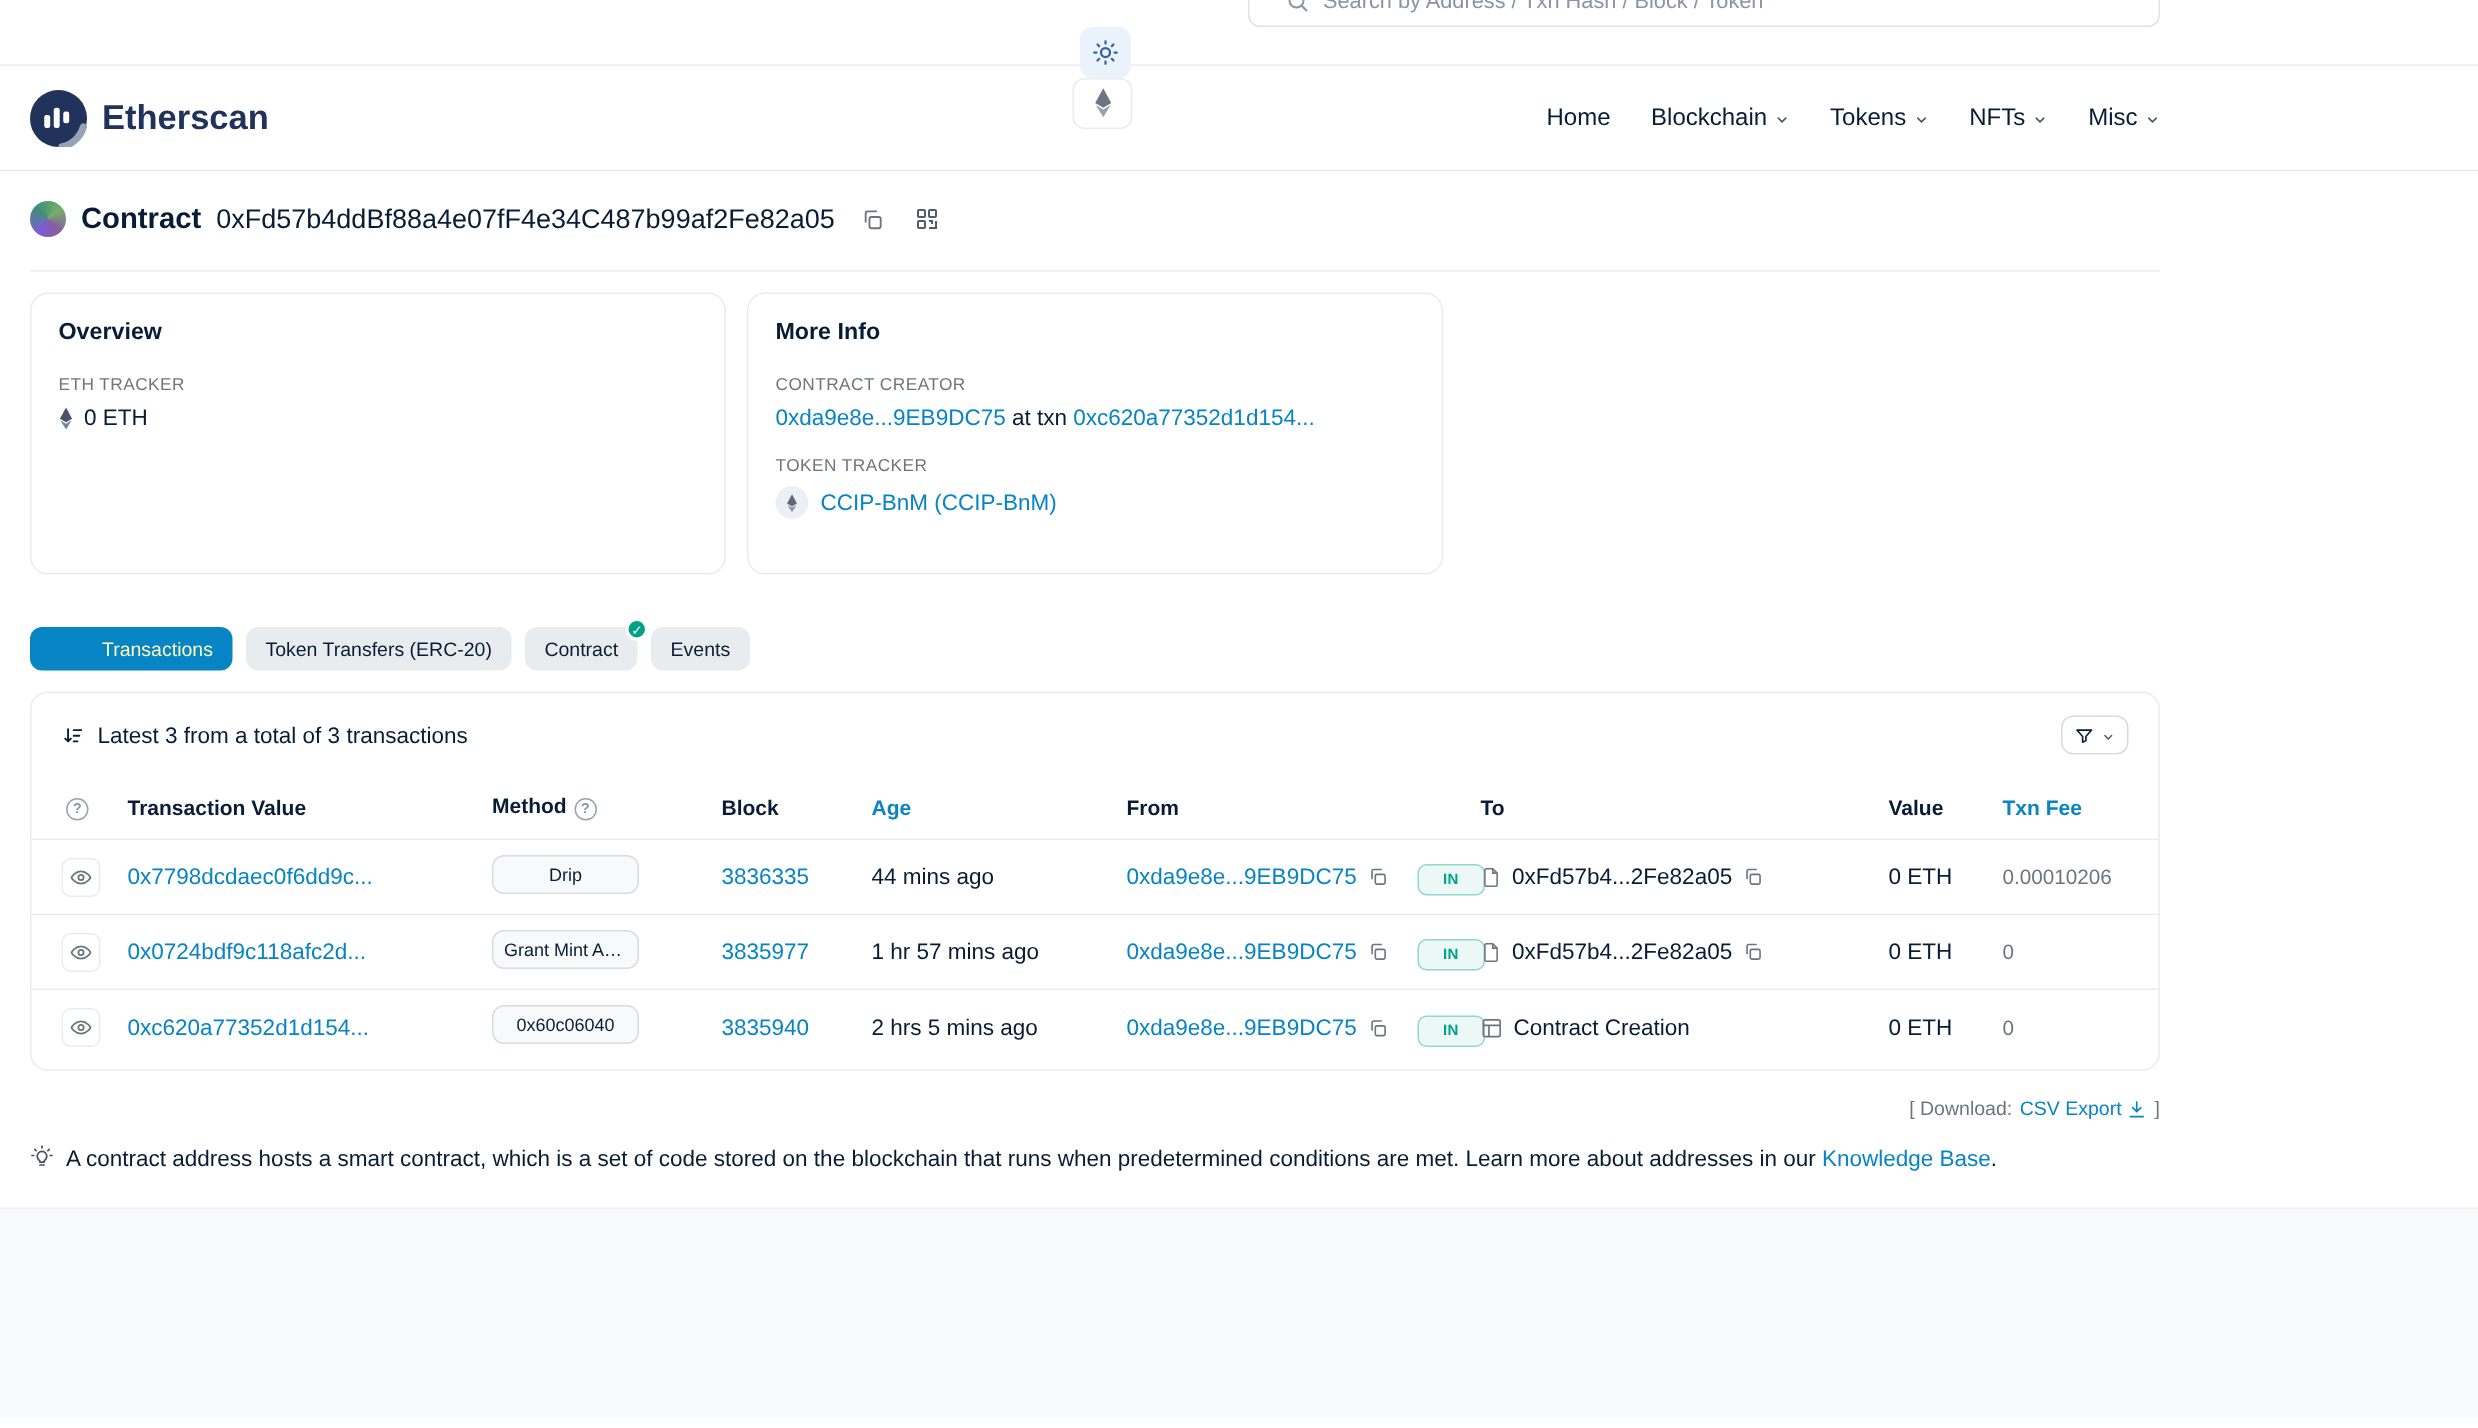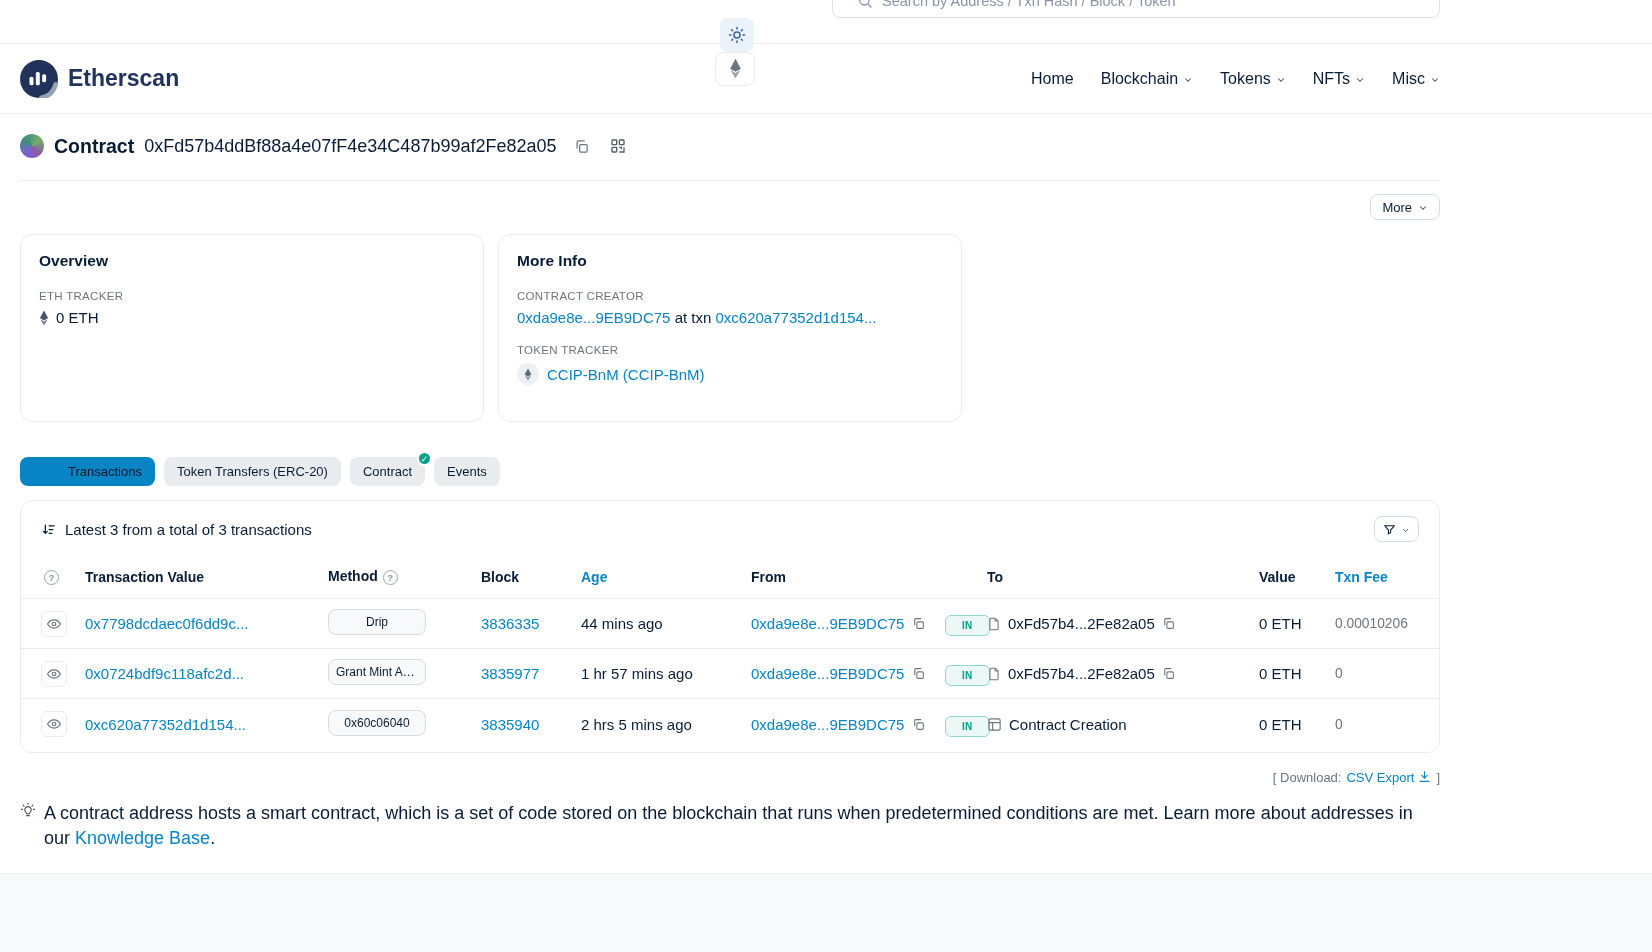--- a/index.html
+++ b/index.html
@@ -65,21 +65,21 @@
   .token-row{display:flex; align-items:center; gap:8px;}
   .token-circle{width:22px; height:22px; border-radius:50%; background:#eceff3; display:grid; place-items:center;}
   .multichain-row{display:flex; align-items:center; gap:9px; font-size:15.5px;}
   .dropdown-btn{display:flex; align-items:center; gap:6px; border:1px solid #d7dce1; background:#fff;
     border-radius:6px; padding:3px 9px; font-size:12.5px; color:var(--text); height:24px;}
 
   
   .tabs{margin-top:35px; display:flex; gap:9px; align-items:center;}
   .tab{position:relative; border:none; border-radius:8px; background:#e9ecef; color:var(--text);
     font-size:13px; font-weight:500; padding:7px 13px; white-space:nowrap;}
-  .tab.active{background:var(--accent); color:#0f172a;padding-left:48px;}
+  .tab.active{background:var(--accent); color:#fef9c3;padding-left:48px;}
   .check-badge{position:absolute; top:-6px; right:-7px; width:15px; height:15px; border-radius:50%;
     background:var(--success); color:#fff; font-size:9px; display:grid; place-items:center; border:2px solid #fff;}
 
   
   .tx-card{margin-top:14px; border:1px solid var(--border); border-radius:12px; background:#fff; padding-bottom:3px;}
   .tx-toolbar{display:flex; align-items:center; padding:15px 20px 13px;}
   .summary{display:flex; align-items:center; gap:9px; font-size:15px;}
   .filter-btn{margin-left:auto; display:flex; align-items:center; gap:5px; border:1px solid #d7dce1;
     background:#fff; border-radius:8px; padding:4px 8px; height:26px;}
 
@@ -102,23 +102,23 @@
   .c-from{display:flex; align-items:center; gap:8px; overflow:hidden;}
   .copy-btn{border:none; background:transparent; display:grid; place-items:center; flex:0 0 auto;}
   .in-badge{font-size:10px; font-weight:700; color:var(--success); background:#ecf8f5;
     border:1px solid rgba(0,161,134,.38); border-radius:6px; padding:4px 16px; letter-spacing:.3px;}
   .c-to{display:flex; align-items:center; gap:7px; color:var(--text);}
   .to-text{white-space:nowrap; overflow:hidden; text-overflow:ellipsis;}
   .c-fee{color:var(--muted); font-size:13.8px;}
 
   .download-row{margin-top:17px; display:flex; justify-content:flex-end; align-items:center; gap:5px;
     font-size:13px; color:var(--muted);}
-  .download-row a{display:inline-flex; align-items:flex-start; gap:4px; font-weight:500;}
-
-  .note-row{margin-top:16px; display:flex; align-items:flex-start; gap:8px; font-size:18px; color:var(--text); line-height:1.4;}
+  .download-row a{display:inline-flex; align-items:flex-end; gap:4px; font-weight:500;}
+
+  .note-row{margin-top:16px; display:flex; align-items:flex-start; gap:8px; font-size:15px; color:var(--text); line-height:1.4;}
   .note-row svg{flex:0 0 auto; margin-top:1px;}
 
   .bottom-strip{margin-top:22px; height:140px; background:#f8f9fa; border-top:1px solid #eef0f3; width:1652px;}
 </style>
 </head>
 <body>
 
 <div class="topbar">
   <div class="container topbar-inner">
     <button class="network-badge">Sepolia Testnet</button>
@@ -222,30 +222,20 @@
           <rect x="3" y="3" width="7" height="7" rx="1"></rect>
           <rect x="14" y="3" width="7" height="7" rx="1"></rect>
           <rect x="3" y="14" width="7" height="7" rx="1"></rect>
           <path d="M14 14h3v3M21 14v7h-7"></path>
         </svg>
     </button>
   </div>
 
   <div class="divider"></div>
 
-  <div class="more-row">
-    <button class="more-btn">
-      <span>More</span>
-      <span class="chev">
-        <svg width="10" height="10" viewBox="0 0 24 24" fill="none" stroke="currentColor" stroke-width="2.5" stroke-linecap="round">
-            <path d="M6 9l6 6 6-6"></path>
-          </svg>
-      </span>
-    </button>
-  </div>
 
   <div class="cards">
 
     <section class="card">
       <h3>Overview</h3>
       <div class="caps-label">ETH TRACKER</div>
       <div class="balance-row">
         <span style="display:inline-flex;">
           <svg width="10" height="16" viewBox="0 0 16 26">
               <polygon points="8,1 14.6,13.2 8,17.1 1.4,13.2" fill="#49536b"></polygon>

